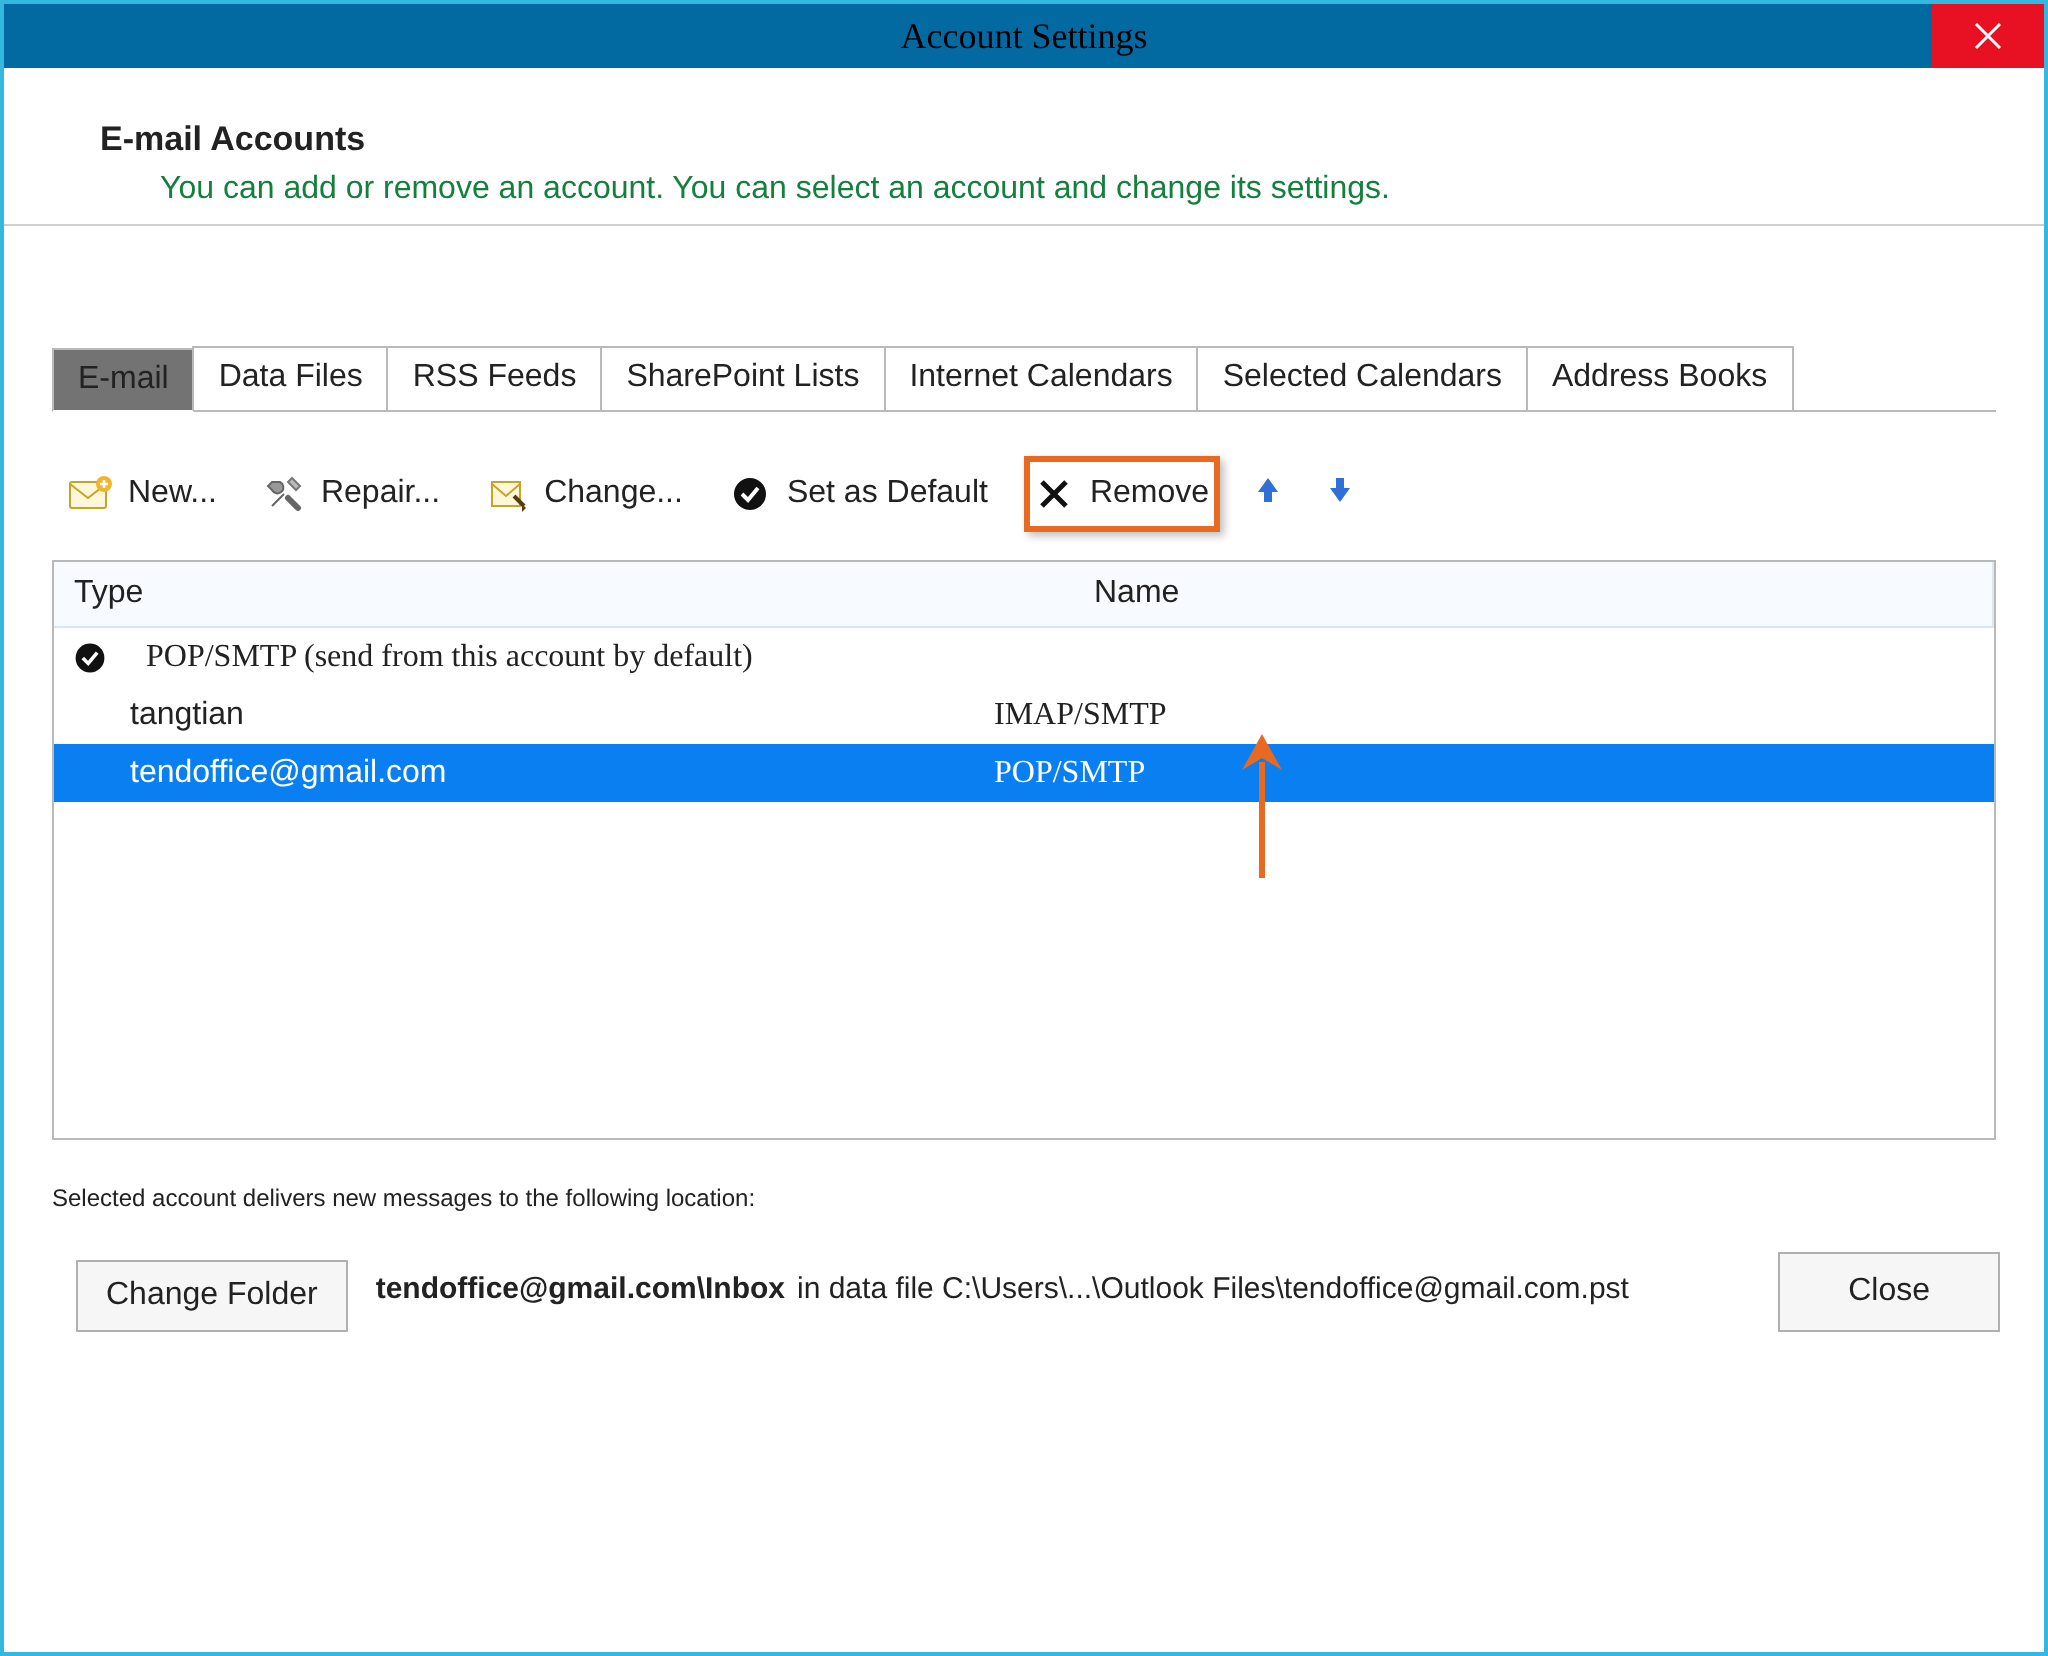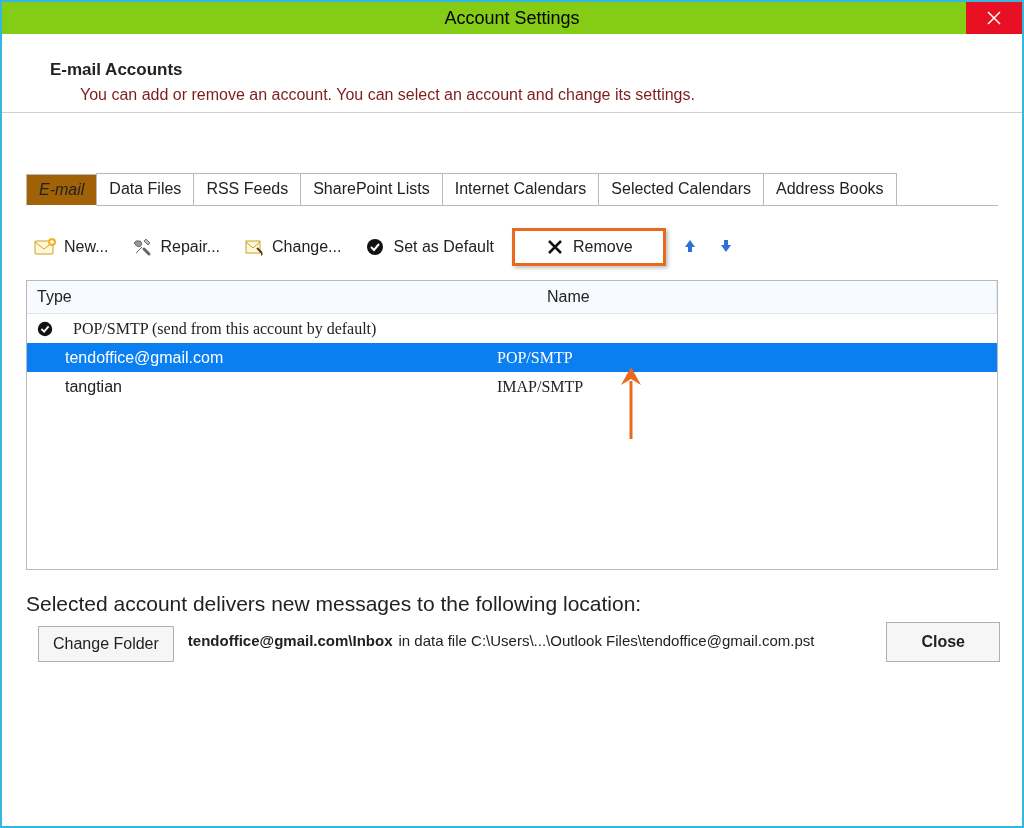--- a/index.html
+++ b/index.html
@@ -9,26 +9,27 @@
     font-size: 15px;
     color: #222;
     background: #fff;
     width: 1024px;
     height: 828px;
     position: relative;
     border: 2px solid #34b8e0;
   }
   
   .titlebar {
-    background: #84cc16;
+    background: #0369a1;
     color: #000;
     height: 32px;
     display: flex;
     align-items: center;
     position: relative;
+    font-family: Liberation Serif, serif;
   }
   .titlebar .title {
     width: 100%;
     text-align: center;
     font-size: 18px;
     color: #000;
   }
   .titlebar .close {
     position: absolute;
     right: 0;
@@ -51,21 +52,21 @@
     padding: 26px 28px 8px 28px;
   }
   .section-top h2 {
     margin: 0 0 6px 20px;
     font-size: 17px;
     font-weight: 700;
   }
   .section-top .desc {
     margin: 0 0 0 50px;
     font-size: 16px;
-    color: #7f1d1d;
+    color: #15803d;
   }
   .divider-line {
     height: 1px;
     background: #d0d0d0;
     margin: 0;
   }
 
   
   .panel {
     padding: 60px 18px 18px 18px;
@@ -80,45 +81,44 @@
   .tab {
     padding: 6px 12px;
     font-size: 16px;
     border: 1px solid #b9b9b9;
     border-bottom: none;
     background: #fff;
     margin-right: -1px;
     cursor: pointer;
   }
   .tab.active {
-    background: #a16207;
+    background: #737373;
     position: relative;
     top: 1px;
     border-bottom: 1px solid #fff;
-    font-style: italic;
   }
 
   .toolbar {
     display: flex;
     align-items: center;
     gap: 12px;
     padding: 22px 8px 14px 8px;
   }
   .tb-btn {
     display: flex;
     align-items: center;
     gap: 8px;
     font-size: 16px;
     padding: 4px 6px;
     cursor: pointer;
   }
   .tb-btn svg { display: block; }
   .tb-btn.highlight {
     border: 3px solid #e86a20;
-    padding: 6px 30px;
+    padding: 6px 2px;
     box-shadow: 2px 2px 4px rgba(0,0,0,0.25);
   }
   .arrow-btn {
     padding: 4px;
     cursor: pointer;
   }
 
   .list-frame {
     border: 1px solid #b9b9b9;
     margin: 0 6px;
@@ -148,37 +148,36 @@
     display: flex;
     justify-content: center;
   }
   .list-row .cell-name { width: 424px; padding-left: 2px; }
   .list-row .cell-type { flex: 1; padding-left: 10px; font-family: Liberation Serif, serif; }
   .list-row.selected { background: #0a7ff2; color: #fff; }
 
   .delivery {
     margin: 22px 6px 0 6px;
   }
-  .delivery-msg { font-size: 21px; margin-bottom: 10px; }
+  .delivery-msg { font-size: 12px; margin-bottom: 24px; }
   .delivery-row { display: flex; align-items: flex-start; gap: 14px; padding-left: 12px; }
   .btn-outline {
     border: 1px solid #b0b0b0;
     background: #f6f6f6;
     padding: 8px 14px;
     font-size: 16px;
     cursor: pointer;
   }
   .delivery-text { display: flex; gap: 6px; padding-top: 6px; }
   .strong { font-weight: 700; }
 
   .footer {
     position: absolute;
     right: 22px;
     bottom: 18px;
-    font-weight: bold;
   }
   .btn-close2 {
     border: 1px solid #b0b0b0;
     background: #f6f6f6;
     padding: 10px 34px;
     font-size: 16px;
     cursor: pointer;
   }
 
   
@@ -280,29 +279,29 @@
 
       <div class="list-row">
         <div class="cell-icon">
           <svg width="18" height="18" viewBox="0 0 20 20">
               <circle cx="10" cy="10" r="8" fill="#111"></circle>
               <path d="M6 10 L9 13 L14 7" stroke="#fff" stroke-width="2" fill="none"></path>
             </svg>
         </div>
         <div class="cell-type">POP/SMTP (send from this account by default)</div>
       </div>
+      <div class="list-row">
+        <div class="cell-icon"></div>
+        <div class="cell-name">tangtian</div>
+        <div class="cell-type">IMAP/SMTP</div>
+      </div>
       <div class="list-row selected">
         <div class="cell-icon"></div>
         <div class="cell-name">tendoffice@gmail.com</div>
         <div class="cell-type">POP/SMTP</div>
-      </div>
-      <div class="list-row">
-        <div class="cell-icon"></div>
-        <div class="cell-name">tangtian</div>
-        <div class="cell-type">IMAP/SMTP</div>
       </div>
     </div>
 
     <div class="delivery">
       <div class="delivery-msg">Selected account delivers new messages to the following location:</div>
       <div class="delivery-row">
         <div class="btn-outline">Change Folder</div>
         <div class="delivery-text">
           <div class="strong">tendoffice@gmail.com\Inbox</div>
           <div>in data file C:\Users\...\Outlook Files\tendoffice@gmail.com.pst</div>

